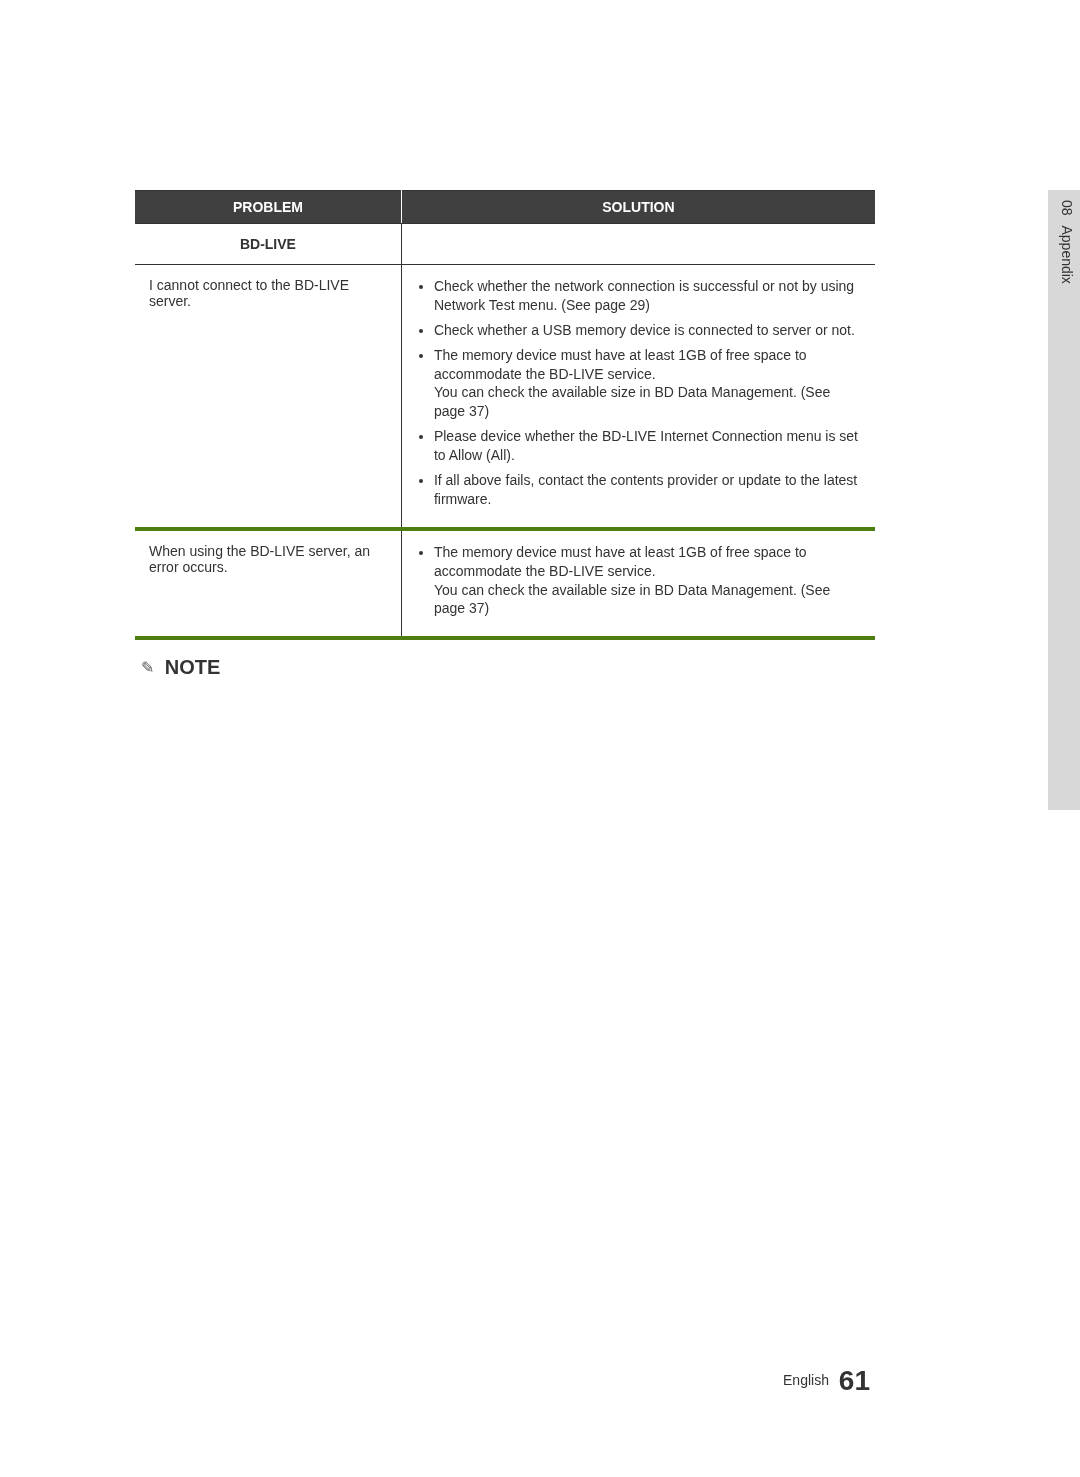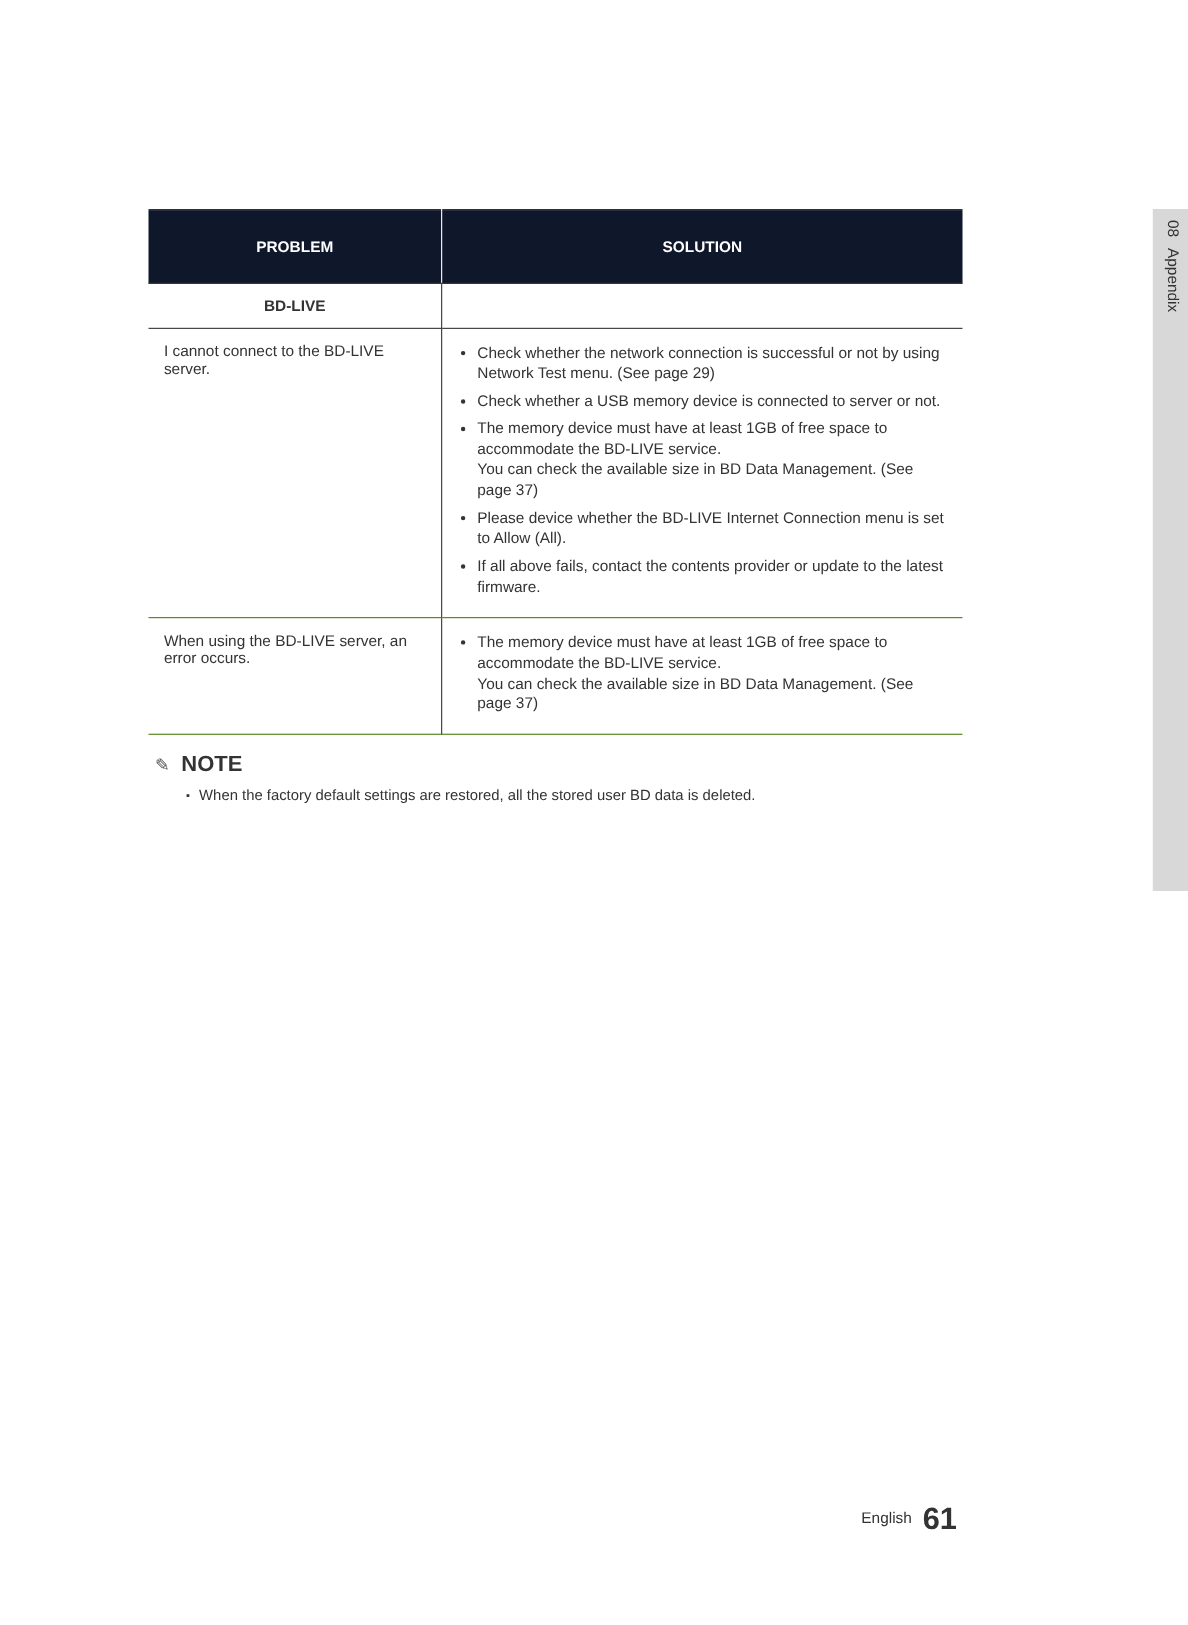--- a/index.html
+++ b/index.html
@@ -42,25 +42,25 @@
       margin-bottom: 6px;
     }
     .side-label .txt {
       font-weight: normal;
     }
     table.troubleshoot {
       width: 100%;
       border-collapse: collapse;
     }
     table.troubleshoot th {
-      background: #0f172a;
+      background: #404040;
       color: #fff;
       font-weight: bold;
       font-size: 14px;
-      padding: 25px 10px;
+      padding: 8px 10px;
       border-top: 1.5px solid #333;
       border-bottom: 1.5px solid #333;
       text-align: center;
     }
     table.troubleshoot th.problem {
       width: 36%;
       border-right: 1px solid #fff;
     }
     table.troubleshoot th.solution {
       width: 64%;
@@ -71,21 +71,21 @@
       padding: 12px 10px;
       font-weight: bold;
       font-size: 14px;
       text-align: center;
       color: #333;
     }
     .subhead-row td.empty {
       border-bottom: 1px solid #333;
     }
     .data-row td {
-      border-bottom: 1px solid #4d7c0f;
+      border-bottom: 4px solid #4d7c0f;
       padding: 12px 14px;
       font-size: 14px;
       color: #333;
       vertical-align: top;
     }
     .data-row td.problem-cell {
       border-right: 1px solid #333;
     }
     .data-row ul {
       list-style: disc;
@@ -189,20 +189,19 @@
 You can check the available size in BD Data Management. (See page 37)</li>
           </ul>
         </td>
       </tr>
     </tbody>
   </table>
 
   <div class="note-section">
     <span class="note-icon">✎</span>
     <span class="note-title">NOTE</span>
-    <div class="note-bullet">When the factory default settings are restored, all the stored user BD data is deleted.</div>
   </div>
 </div>
 
 <div class="footer">
   <span>English</span>
   <span class="page-num">61</span>
 </div>
 
 </body></html>

